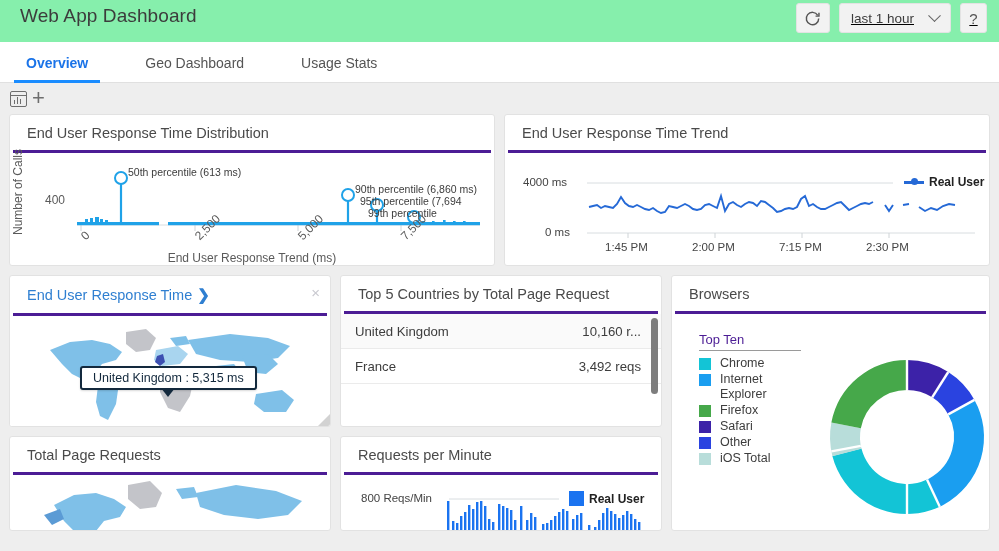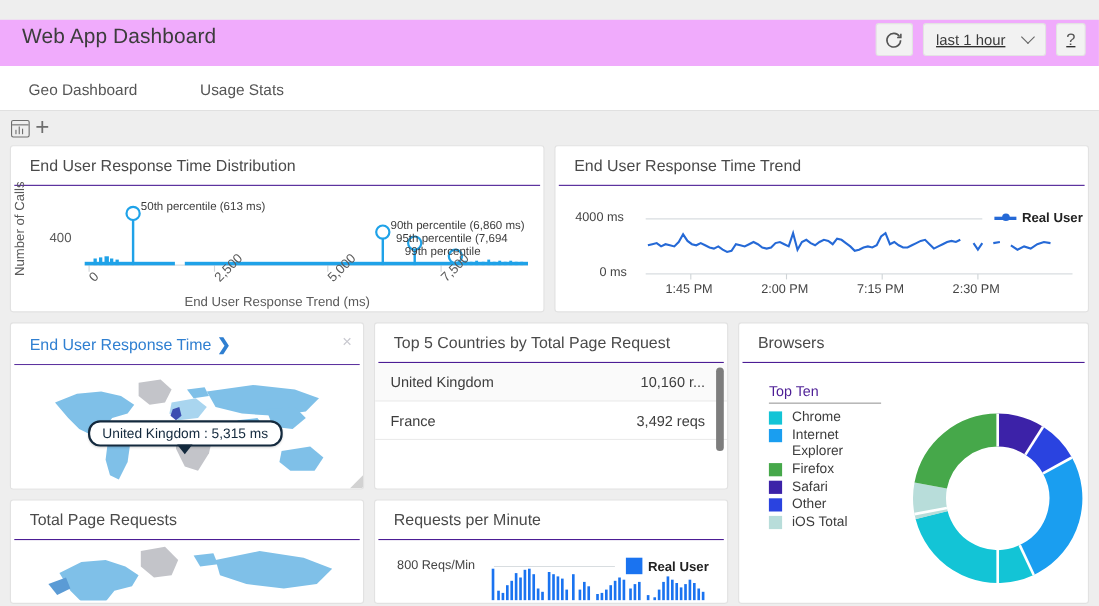--- a/index.html
+++ b/index.html
@@ -8,23 +8,22 @@
     overflow: hidden;
     background: #eeeeee;
     font-family: "Liberation Sans", sans-serif;
     -webkit-font-smoothing: antialiased;
   }
 
   
   .header {
     position: relative;
     height: 42px;
-    background: #f0abfc;
+    background: #86efac;
     padding: 0 14px;
-    margin-top: 18px;
   }
   .page-title {
     position: absolute;
     left: 20px; top: 5px;
     font-size: 19px;
     font-weight: 400;
     color: #3c3c3c;
     letter-spacing: .1px;
   }
   .header-controls {
@@ -132,21 +131,21 @@
     background: #ffffff;
     border: 1px solid #e2e2e2;
     border-radius: 3px;
     position: relative;
     overflow: hidden;
   }
   .panel-title {
     font-size: 14.5px;
     color: #4a4a4a;
     padding: 10px 14px 9px 14px;
-    border-bottom: 1px solid #4c1d95;
+    border-bottom: 3px solid #4c1d95;
     margin: 0 3px;
     white-space: nowrap;
   }
   .panel-title.link { color: #2f7fd1; }
   .title-arrow {
     color: #2f7fd1; font-weight: 700; margin-left: 5px; font-size: 15px;
   }
   .close-x {
     position: absolute; right: 10px; top: 9px;
     font-size: 15px; color: #c9c9d0; cursor: pointer; line-height: 1;
@@ -211,21 +210,21 @@
   }
   .leg-sq { width: 15px; height: 15px; background: #1a73f0; }
 
   
   .map-body { position: relative; height: 112px; overflow: hidden; background:#fff; }
   .map-tooltip {
     position: absolute;
     left: 70px; top: 50px;
     background: #fff;
     border: 2.2px solid #13293d;
-    border-radius: 11px;
+    border-radius: 3px;
     padding: 3px 11px;
     font-size: 12.5px;
     color: #13293d;
     font-weight: 400;
     white-space: nowrap;
     z-index: 5;
     box-shadow: 0 1px 2px rgba(0,0,0,.15);
   }
   .map-tooltip::after {
     content: "";
@@ -296,20 +295,21 @@
       <span>last 1 hour</span>
       <span class="chev"></span>
     </div>
     <div class="ctl-btn ctl-help">
       <span>?</span>
     </div>
   </div>
 </div>
 
 <div class="tabs">
+  <div class="tab active">Overview</div>
   <div class="tab">Geo Dashboard</div>
   <div class="tab">Usage Stats</div>
 </div>
 
 <div class="widget-bar">
   <div class="wb-icon">
     <span class="wb-bars">
       <i style="height:4px"></i>
         <i style="height:7px"></i>
         <i style="height:5px"></i>

